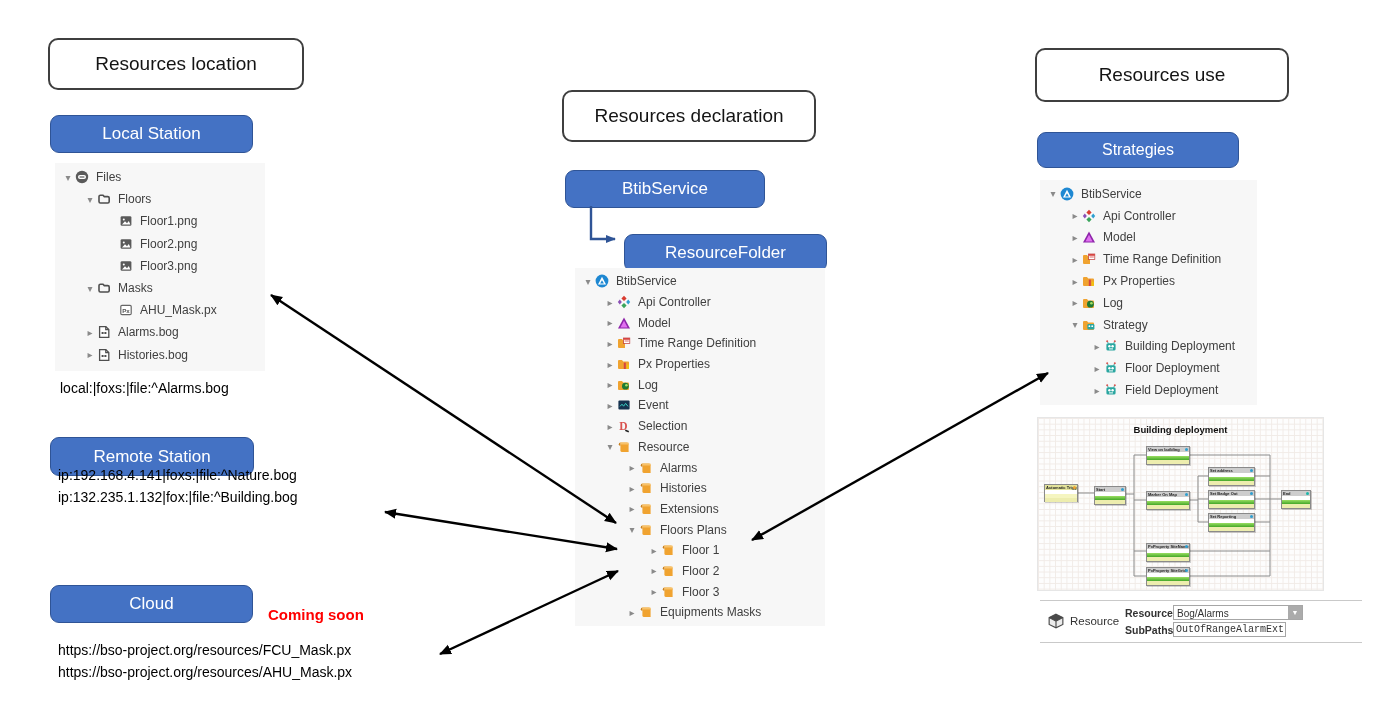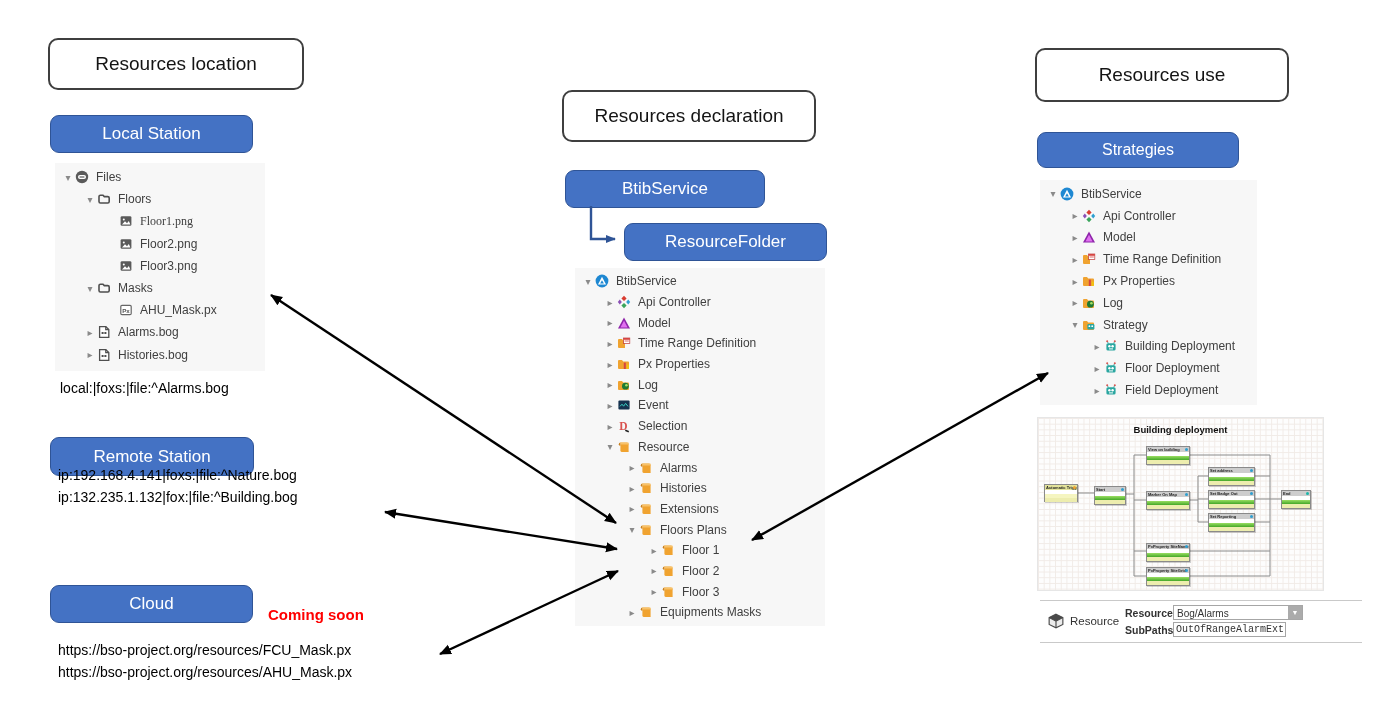--- a/index.html
+++ b/index.html
@@ -11,21 +11,21 @@
   .tb-location{left:48px;top:38px;width:252px;height:48px}
   .tb-declaration{left:562px;top:90px;width:250px;height:48px}
   .tb-use{left:1035px;top:48px;width:250px;height:50px}
 
   .btn{position:absolute;background:#4472C4;border:1px solid #2F5496;border-radius:9px;color:#fff;
        display:flex;align-items:center;justify-content:center;font-size:17px;cursor:pointer}
   .btn-local{left:50px;top:115px;width:201px;height:36px}
   .btn-remote{left:50px;top:437px;width:202px;height:37px}
   .btn-cloud{left:50px;top:585px;width:201px;height:36px}
   .btn-btib{left:565px;top:170px;width:198px;height:36px}
-  .btn-resfolder{left:624px;top:223px;width:201px;height:36px}
+  .btn-resfolder{left:624px;top:234px;width:201px;height:36px}
   .btn-strategies{left:1037px;top:132px;width:200px;height:34px;font-size:16px}
 
   .tree{position:absolute;background:#f7f7f7;font-size:12px;color:#404040;padding-top:3px}
   .tree-files{left:55px;top:163px;width:210px;height:205px;--rh:22.2px}
   .tree-declaration{left:575px;top:268px;width:250px;height:355px;--rh:20.7px}
   .tree-strategy{left:1040px;top:180px;width:217px;height:222px;--rh:21.8px}
   .trow{display:flex;align-items:center;height:var(--rh)}
   .exp{width:14px;text-align:center;color:#8a8a8a;font-size:10px;flex:none}
   .ticon{width:16px;height:15px;margin-right:5px;flex:none;display:inline-flex;align-items:center}
   .ticon svg{width:14px;height:14px}
@@ -119,21 +119,21 @@
     </div>
     <div class="trow" style="padding-left: 28px;">
       <span class="exp">▾</span>
       <span class="ticon">
         <svg viewBox="0 0 14 14">
           <path d="M2 4.6 Q2 3.2 3.4 3.2 H6 L7.3 4.6 H10.8 Q12.2 4.6 12.2 6 V9.6 Q12.2 11 10.8 11 H3.4 Q2 11 2 9.6 Z" fill="none" stroke="#4f4f4f" stroke-width="1.6"></path>
         </svg>
       </span>
       <span class="tlabel">Floors</span>
     </div>
-    <div class="trow" style="padding-left: 50px; font-family: Liberation Serif, serif;">
+    <div class="trow" style="padding-left: 50px;">
       <span class="exp"></span>
       <span class="ticon">
         <svg viewBox="0 0 14 14">
           <rect x="1.6" y="2.2" width="10.8" height="9.6" rx="1.4" fill="#5a5a5a"></rect>
           <circle cx="4.8" cy="5.4" r="1" fill="#fff"></circle>
           <path d="M3 10.4 L6 7.2 L8 9.2 L9.8 7 L11.4 10.4 Z" fill="#fff"></path>
         </svg>
       </span>
       <span class="tlabel">Floor1.png</span>
     </div>

